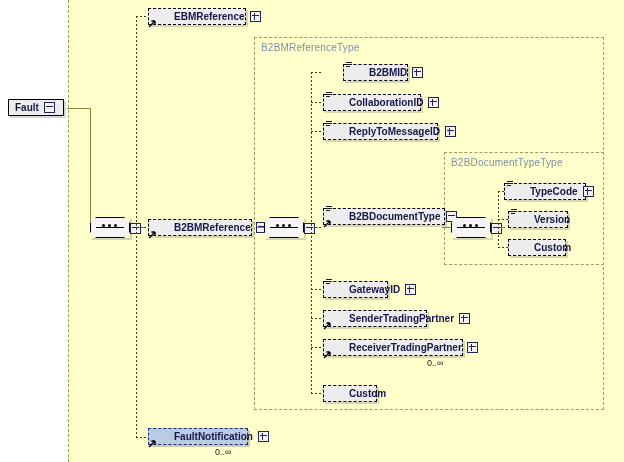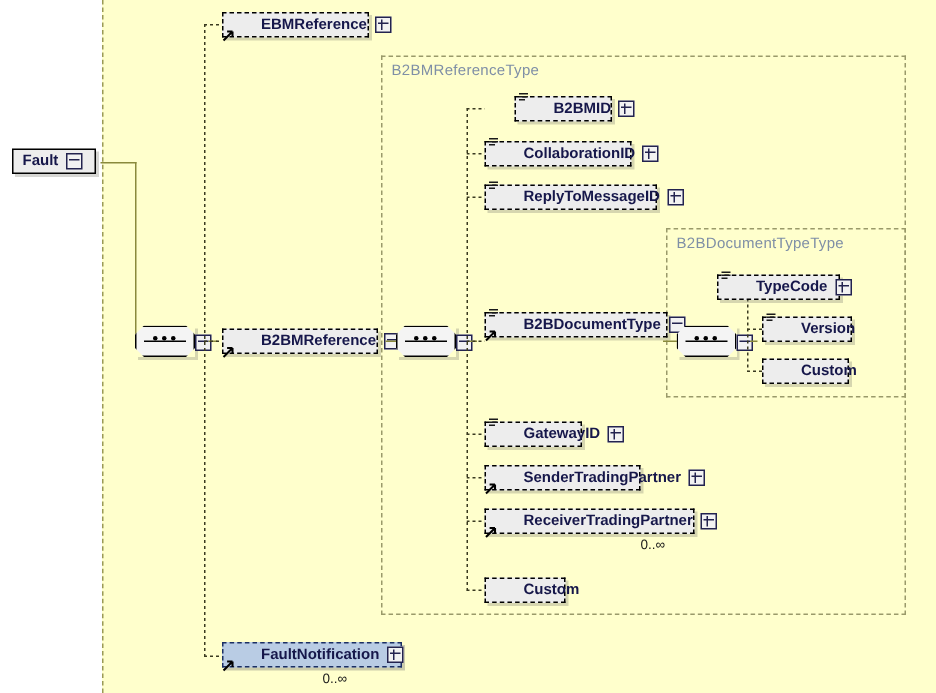--- a/index.html
+++ b/index.html
@@ -174,21 +174,21 @@
   </div>
 
   <div class="node opt" style="left:148px;top:219px;width:104px;">
     <span class="label">B2BMReference</span>
     <span class="exp"></span>
     <svg class="refarrow" viewBox="0 0 9 9">
       <path d="M1 8 L7 2 M7 2 L3.4 2 M7 2 L7 5.6" stroke="#000" stroke-width="1.4" fill="none"></path>
     </svg>
   </div>
 
-  <div class="node opt selected" style="left:148px;top:428px;width:120px;">
+  <div class="node opt selected" style="left:148px;top:428px;width:100px;">
     <span class="label">FaultNotification</span>
     <span class="exp plus"></span>
     <svg class="refarrow" viewBox="0 0 9 9">
       <path d="M1 8 L7 2 M7 2 L3.4 2 M7 2 L7 5.6" stroke="#000" stroke-width="1.4" fill="none"></path>
     </svg>
   </div>
   <div class="card" style="left:215px;top:447px;">0..∞</div>
 
   <div class="hl" style="left:257px;top:227px;width:9px;"></div>
   <div class="seq" style="left:264px;top:217px;">
@@ -298,21 +298,21 @@
       </div>
   </div>
   <div class="exp" style="position:absolute;left:491px;top:223px;margin:0;"></div>
   <div class="hl" style="left:500px;top:227px;width:5px;"></div>
 
   <div class="dot-v" style="left:498px;top:191px;height:56px;"></div>
   <div class="dot-h" style="left:498px;top:191px;width:10px;"></div>
   <div class="dot-h" style="left:498px;top:219px;width:10px;"></div>
   <div class="dot-h" style="left:498px;top:247px;width:10px;"></div>
 
-  <div class="node opt" style="left:478px;top:183px;width:82px;">
+  <div class="node opt" style="left:504px;top:183px;width:82px;">
     <span class="attrmark">
         <i></i>
         <i></i>
         <i></i>
       </span>
     <span class="label">TypeCode</span>
     <span class="exp plus"></span>
   </div>
 
   <div class="node opt" style="left:508px;top:211px;width:60px;">

